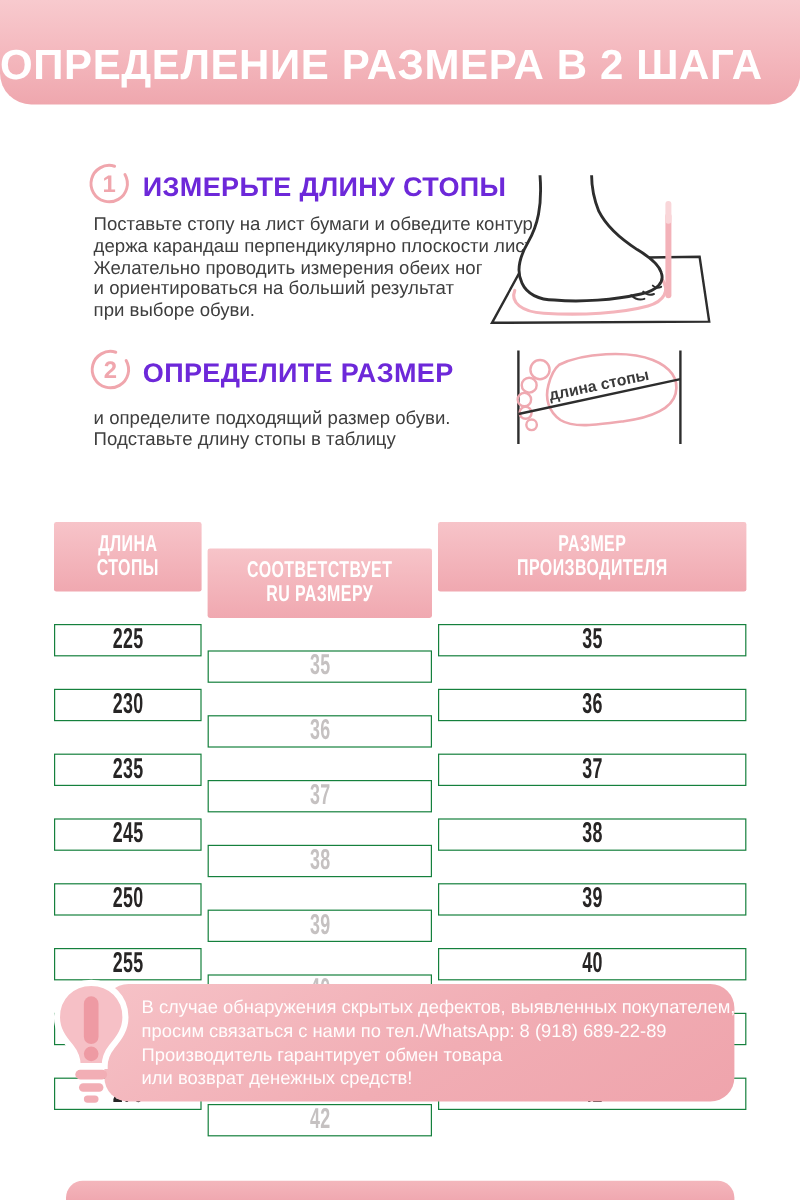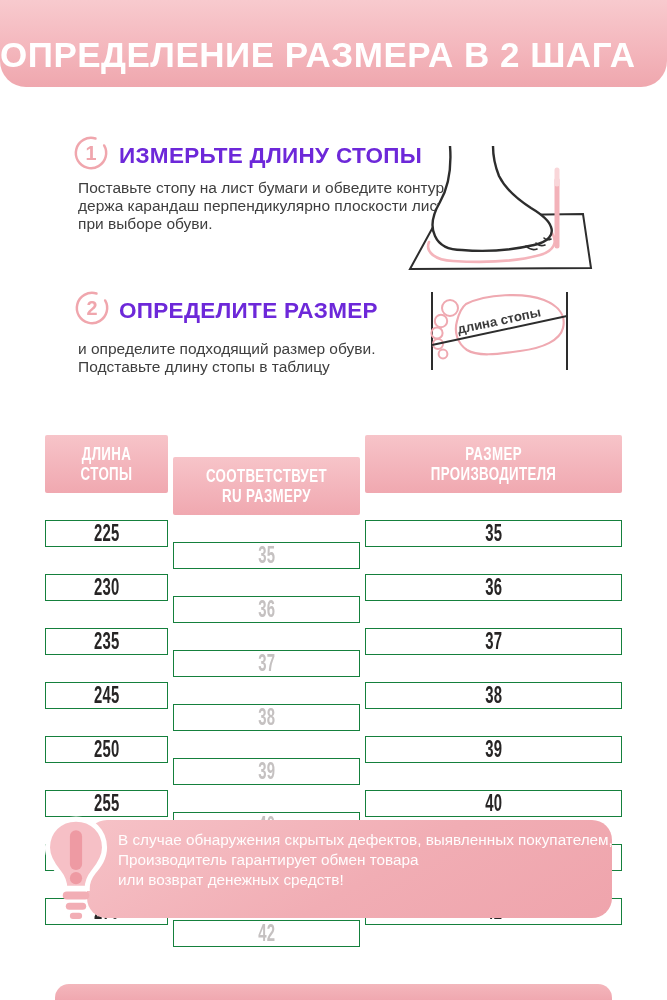--- a/index.html
+++ b/index.html
@@ -82,20 +82,22 @@
   </div>
 
   <svg class="step-badge badge-1" viewBox="0 0 38 38">
     <circle cx="19" cy="19" r="16" fill="none" stroke="#f0a6ad" stroke-width="2.6" stroke-dasharray="88 13" stroke-linecap="round" transform="rotate(-30 19 19)"></circle>
     <text x="19" y="26" text-anchor="middle" font-size="21" font-weight="bold" fill="#f0a6ad">1</text>
   </svg>
   <div class="step-title title-1">ИЗМЕРЬТЕ ДЛИНУ СТОПЫ</div>
   <div class="step-desc desc-1">
     <div>Поставьте стопу на лист бумаги и обведите контур,</div>
     <div>держа карандаш перпендикулярно плоскости листа.</div>
+    <div>Желательно проводить измерения обеих ног</div>
+    <div>и ориентироваться на больший результат</div>
     <div>при выборе обуви.</div>
   </div>
 
   <svg class="illu-1" viewBox="0 0 258 130">
 
     <polygon points="8,123 37,70 181,68 189,122" fill="#ffffff" stroke="#2d2d2d" stroke-width="2"></polygon>
 
     <path d="M 27,96 C 23,106 33,114 51,115 C 83,117 116,115 138,109 C 152,105 156,96 150,87" fill="none" stroke="#f4b4bb" stroke-width="2.6" stroke-linecap="round"></path>
 
     <path d="M 48,0 C 50,26 46,42 38,56 C 31,68 28,80 33,90 C 37,99 47,104 60,104
@@ -240,19 +242,20 @@
     <path d="M 35,5 C 51,5 63,17 63,33 C 63,43 58,50 52,57 C 48,62 46,67 46,73 L 24,73
              C 24,67 22,62 18,57 C 12,50 7,43 7,33 C 7,17 19,5 35,5 Z" fill="#f6c0c6" stroke="#ffffff" stroke-width="5"></path>
     <line x1="35" y1="22" x2="35" y2="49" stroke="#ee9aa3" stroke-width="12" stroke-linecap="round"></line>
     <circle cx="35" cy="63" r="6" fill="#ee9aa3"></circle>
     <rect x="22" y="76" width="26" height="8" rx="4" fill="#f2aeb5"></rect>
     <rect x="25" y="87" width="20" height="7" rx="3.5" fill="#f2aeb5"></rect>
     <rect x="29" y="97" width="12" height="6" rx="3" fill="#f2aeb5"></rect>
   </svg>
   <div class="note-box">
     <div class="note-line">В случае обнаружения скрытых дефектов, выявленных покупателем,</div>
+    <div class="note-line">просим связаться с нами по тел./WhatsApp: 8 (918) 689-22-89</div>
     <div class="note-line">Производитель гарантирует обмен товара</div>
     <div class="note-line">или возврат денежных средств!</div>
   </div>
 
   <div class="bottom-bar"></div>
 
 </div>
 
 </body></html>

